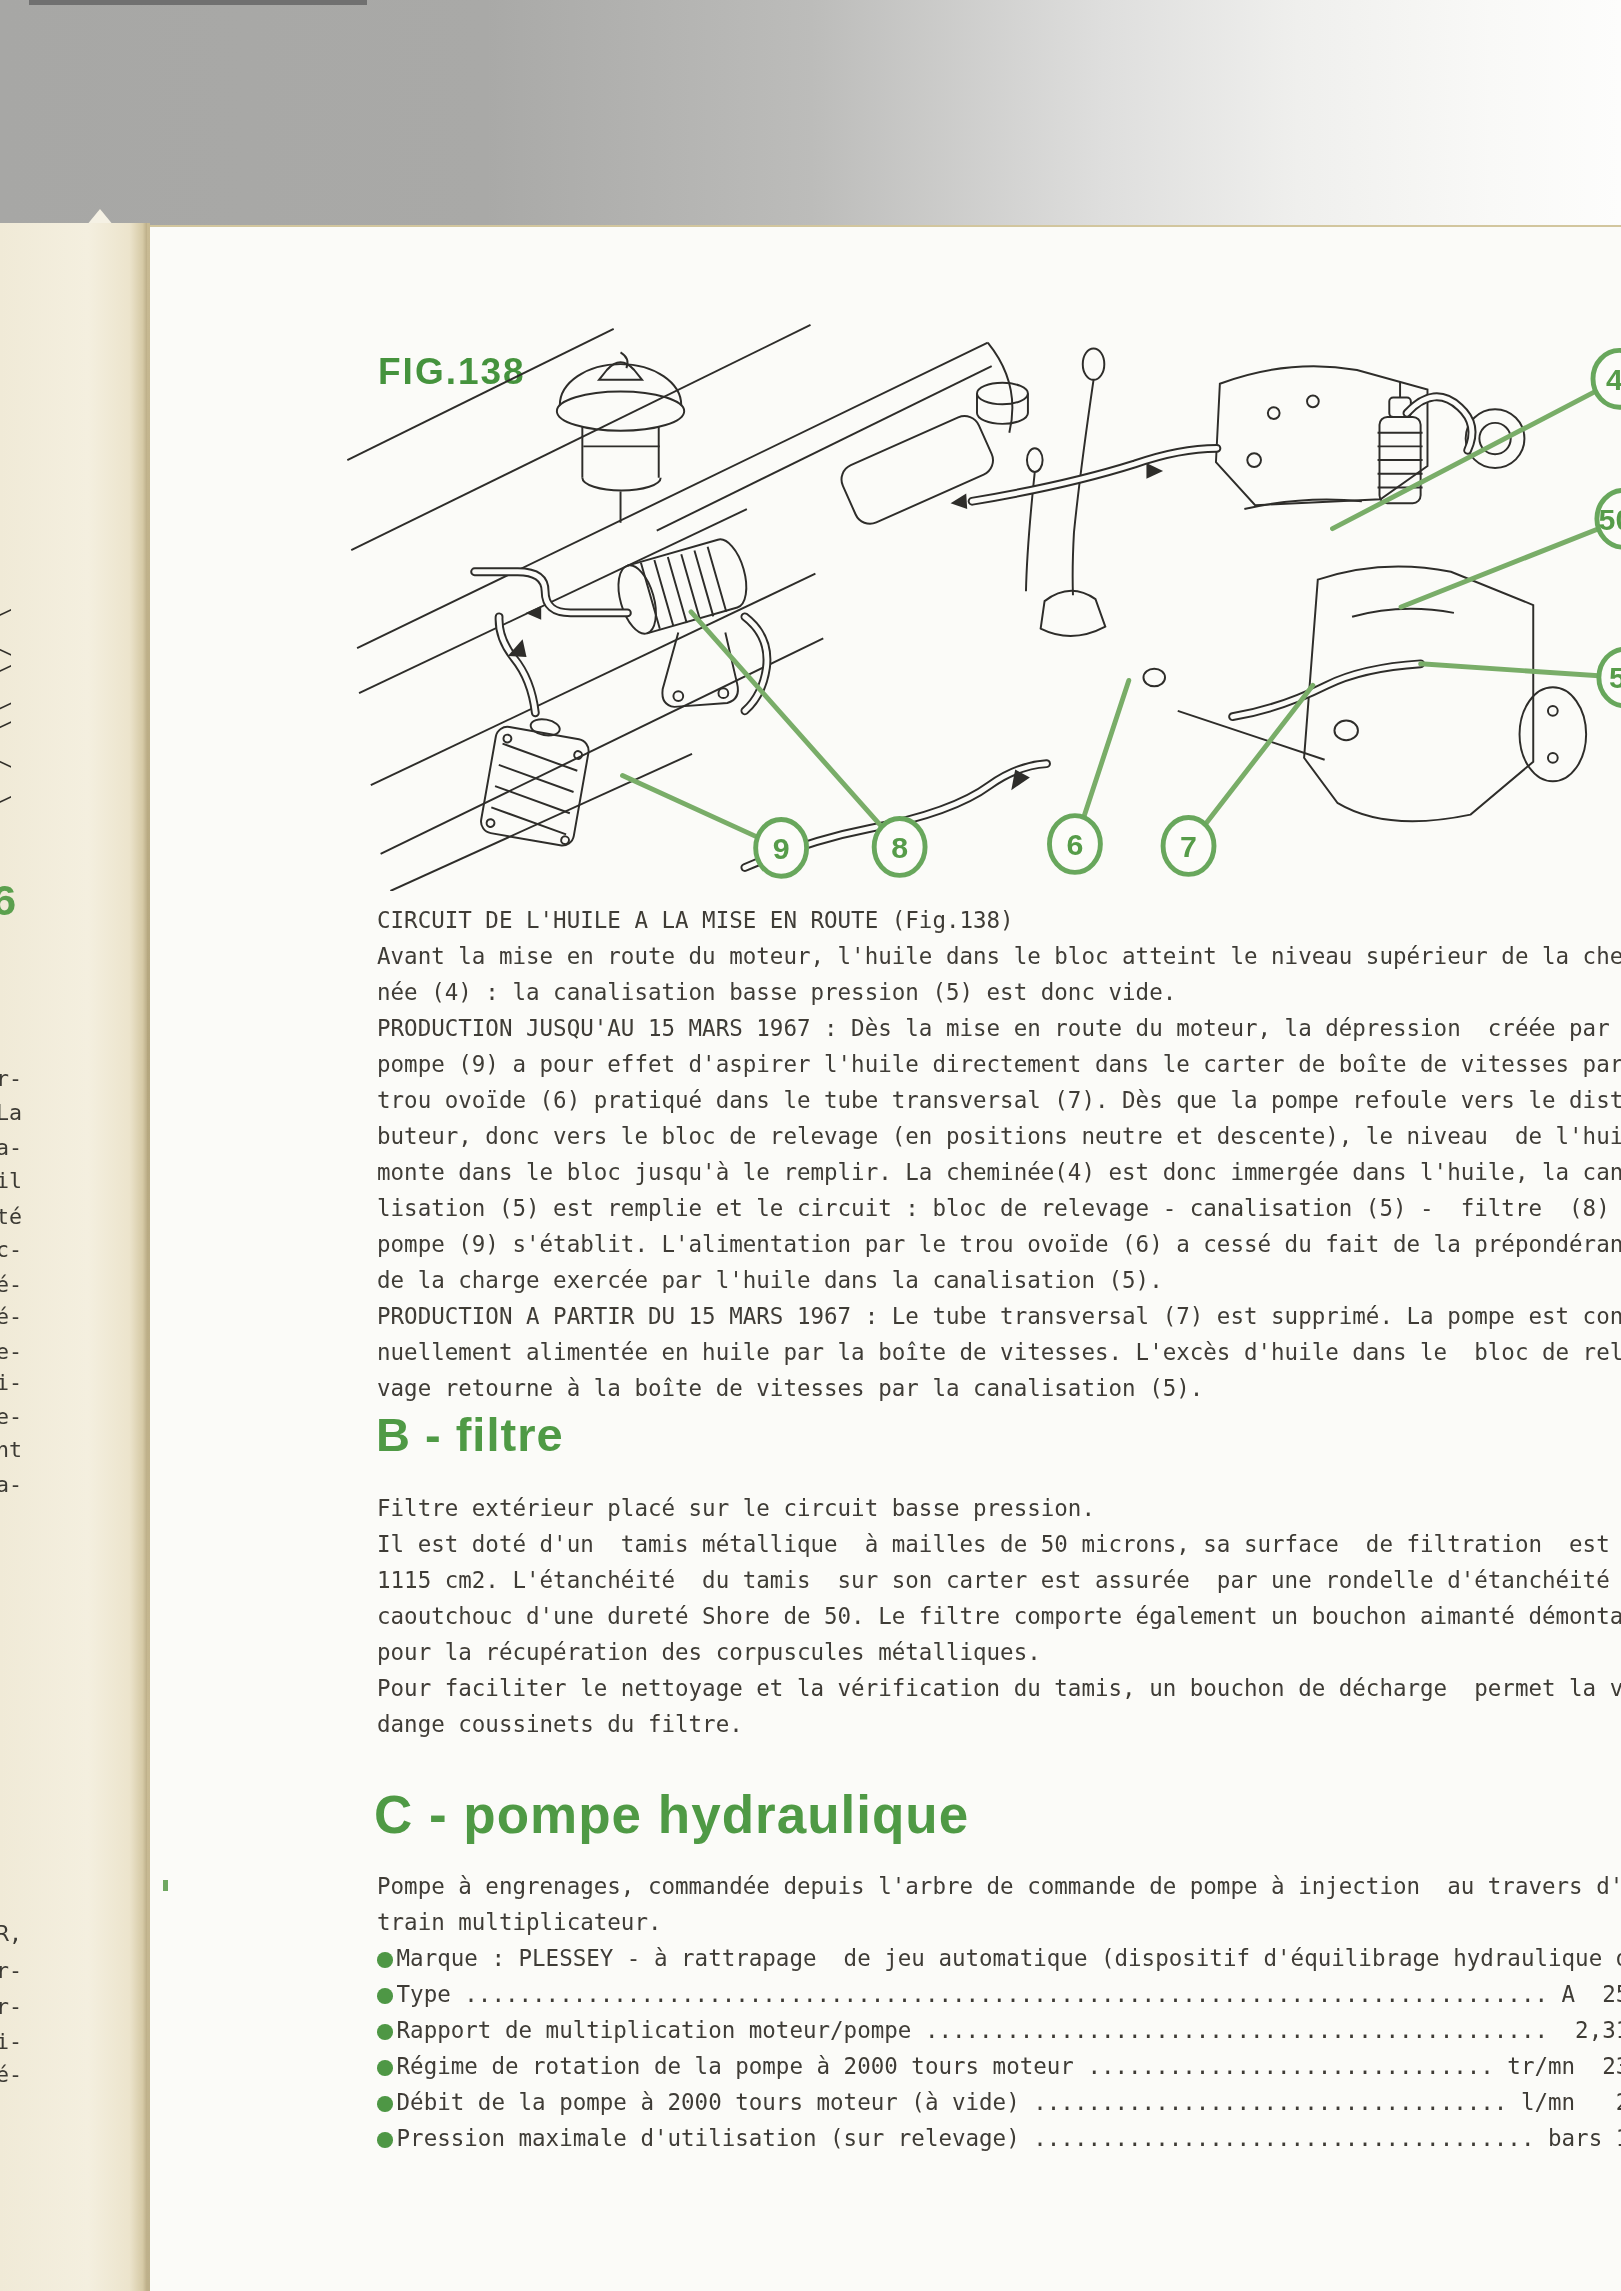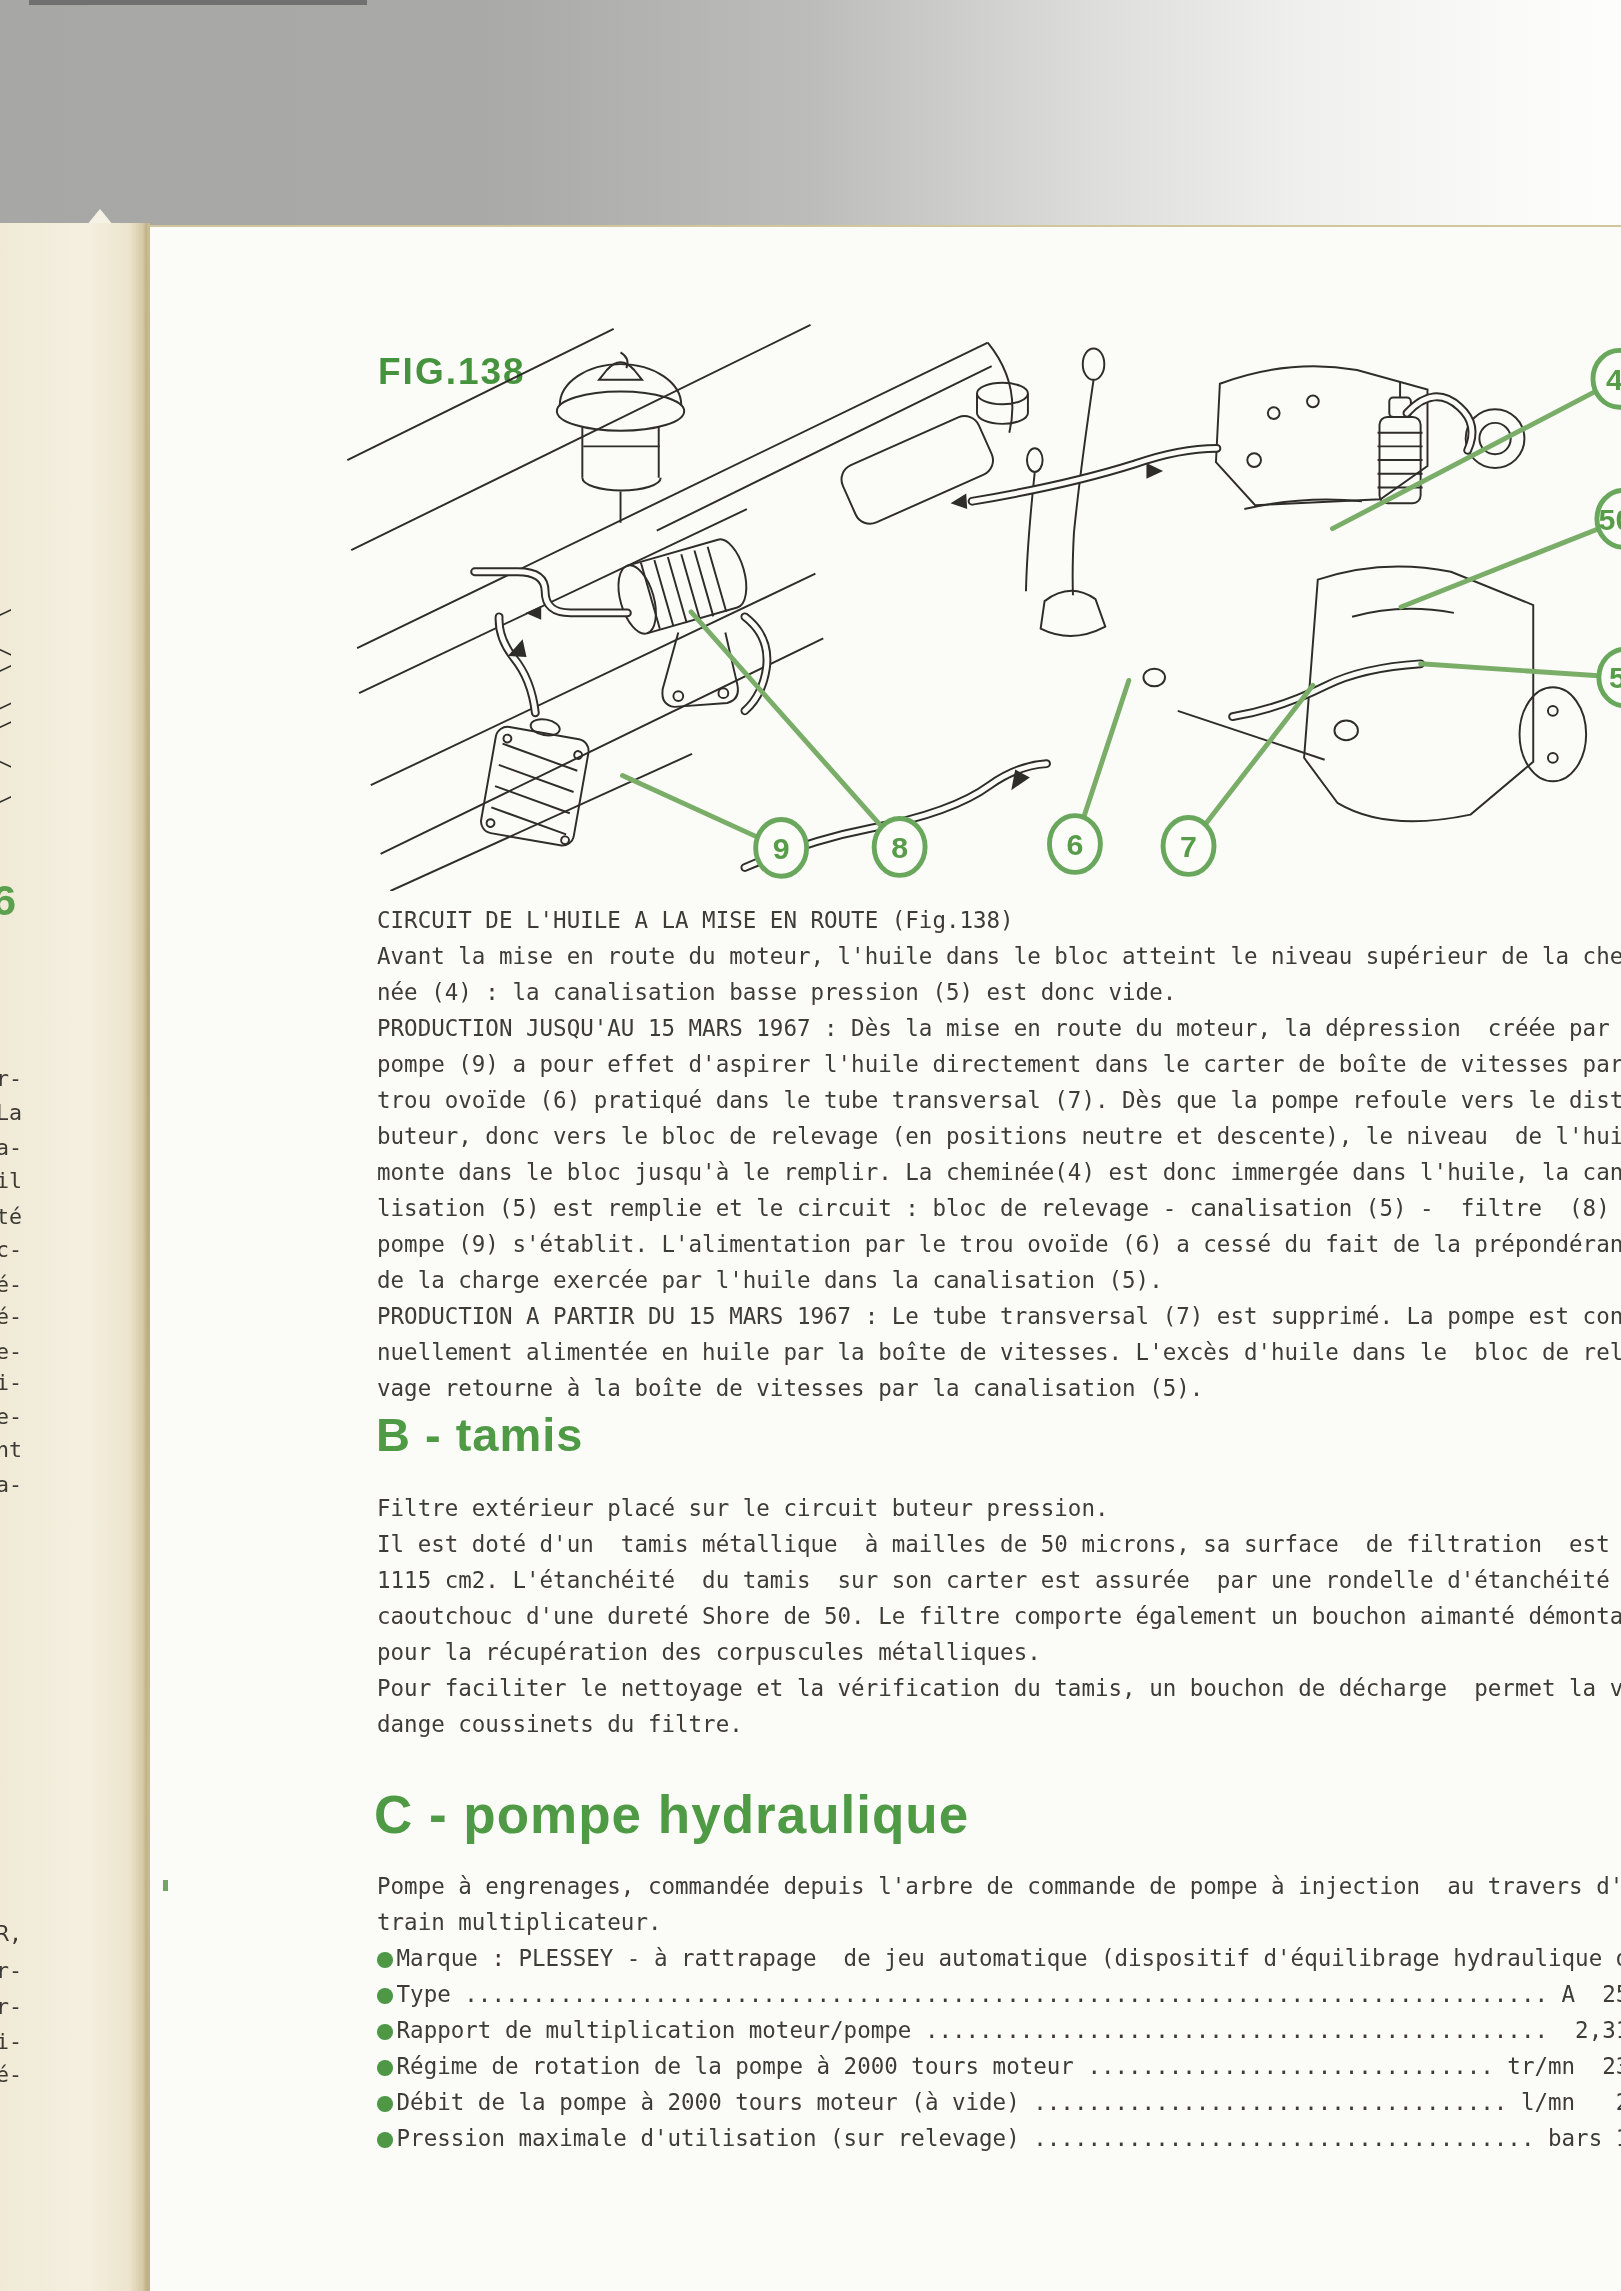--- a/index.html
+++ b/index.html
@@ -231,23 +231,23 @@
     <div class="tline">buteur, donc vers le bloc de relevage (en positions neutre et descente), le niveau  de l'huil</div>
     <div class="tline">monte dans le bloc jusqu'à le remplir. La cheminée(4) est donc immergée dans l'huile, la cana</div>
     <div class="tline">lisation (5) est remplie et le circuit : bloc de relevage - canalisation (5) -  filtre  (8)</div>
     <div class="tline">pompe (9) s'établit. L'alimentation par le trou ovoïde (6) a cessé du fait de la prépondéran</div>
     <div class="tline">de la charge exercée par l'huile dans la canalisation (5).</div>
     <div class="tline">PRODUCTION A PARTIR DU 15 MARS 1967 : Le tube transversal (7) est supprimé. La pompe est conti</div>
     <div class="tline">nuellement alimentée en huile par la boîte de vitesses. L'excès d'huile dans le  bloc de rel</div>
     <div class="tline">vage retourne à la boîte de vitesses par la canalisation (5).</div>
   </div>
 
-<div class="h-green hB">B - tamis</div>
+<div class="h-green hB">B - filtre</div>
 <div class="tblock tf">
-    <div class="tline">Filtre extérieur placé sur le circuit buteur pression.</div>
+    <div class="tline">Filtre extérieur placé sur le circuit basse pression.</div>
     <div class="tline">Il est doté d'un  tamis métallique  à mailles de 50 microns, sa surface  de filtration  est d</div>
     <div class="tline">1115 cm2. L'étanchéité  du tamis  sur son carter est assurée  par une rondelle d'étanchéité e</div>
     <div class="tline">caoutchouc d'une dureté Shore de 50. Le filtre comporte également un bouchon aimanté démontab</div>
     <div class="tline">pour la récupération des corpuscules métalliques.</div>
     <div class="tline">Pour faciliter le nettoyage et la vérification du tamis, un bouchon de décharge  permet la vi</div>
     <div class="tline">dange coussinets du filtre.</div>
   </div>
 
 <div class="h-green hC">C - pompe hydraulique</div>
 <div class="tblock tp">

